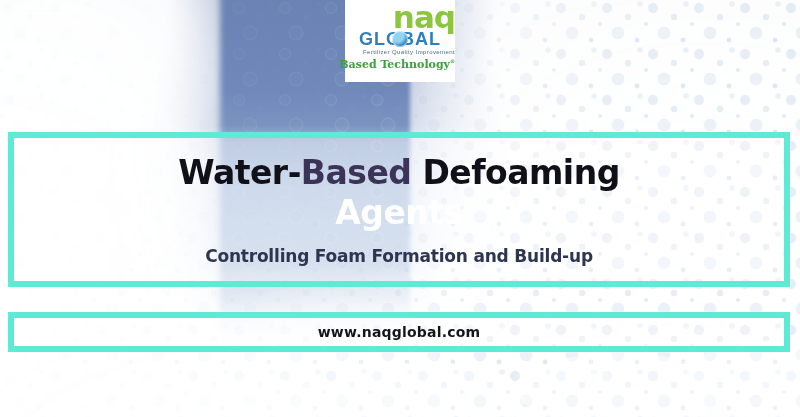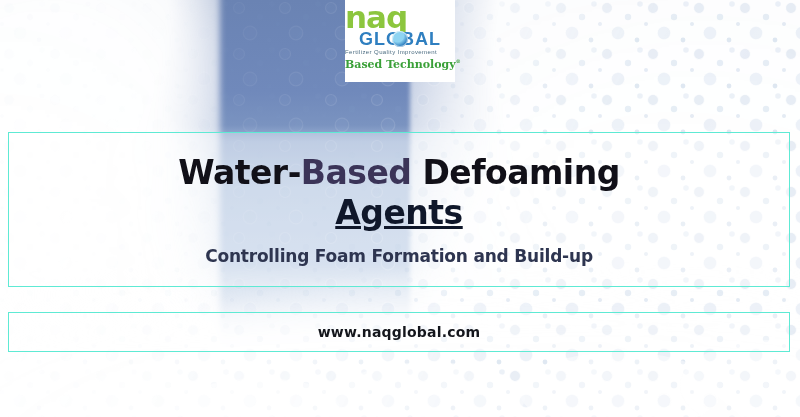--- a/index.html
+++ b/index.html
@@ -93,21 +93,21 @@
   
   .logo-box {
     position: absolute;
     left: 345px;
     top: 0px;
     width: 110px;
     height: 82px;
     background: #ffffff;
     display: flex;
     flex-direction: column;
-    align-items: flex-start;
+    align-items: flex-end;
     justify-content: flex-start;
     padding-top: 3px;
     box-sizing: border-box;
   }
   .logo-naq {
     font-family: "DejaVu Sans", sans-serif;
     font-weight: bold;
     font-size: 31px;
     line-height: 29px;
     color: #8cc63e;
@@ -158,21 +158,21 @@
   }
   .logo-green-tech sup {
     font-size: 5px;
     vertical-align: super;
   }
 
   
   .panel {
     position: absolute;
     background: rgba(255,255,255,.34);
-    border: 1px solid #5eead4;
+    border: 6px solid #5eead4;
     box-sizing: border-box;
   }
   .panel-main {
     left: 8px;
     top: 132px;
     width: 782px;
     height: 155px;
     display: flex;
     flex-direction: column;
     align-items: center;
@@ -193,21 +193,21 @@
     font-family: "DejaVu Sans", sans-serif;
     font-weight: bold;
     font-size: 33px;
     line-height: 40px;
     letter-spacing: -0.5px;
     text-align: center;
     white-space: nowrap;
   }
   .t-dark  { color: #111018; }
   .t-plum  { color: #3b3458; }
-  .t-green { color: #0f172a; text-decoration: underline; }
+  .t-green { color: #ffffff; }
 
   .subtitle {
     margin-top: 12px;
     font-family: "DejaVu Sans", sans-serif;
     font-weight: bold;
     font-size: 17px;
     line-height: 22px;
     color: #2e3550;
     text-align: center;
     letter-spacing: -0.2px;

